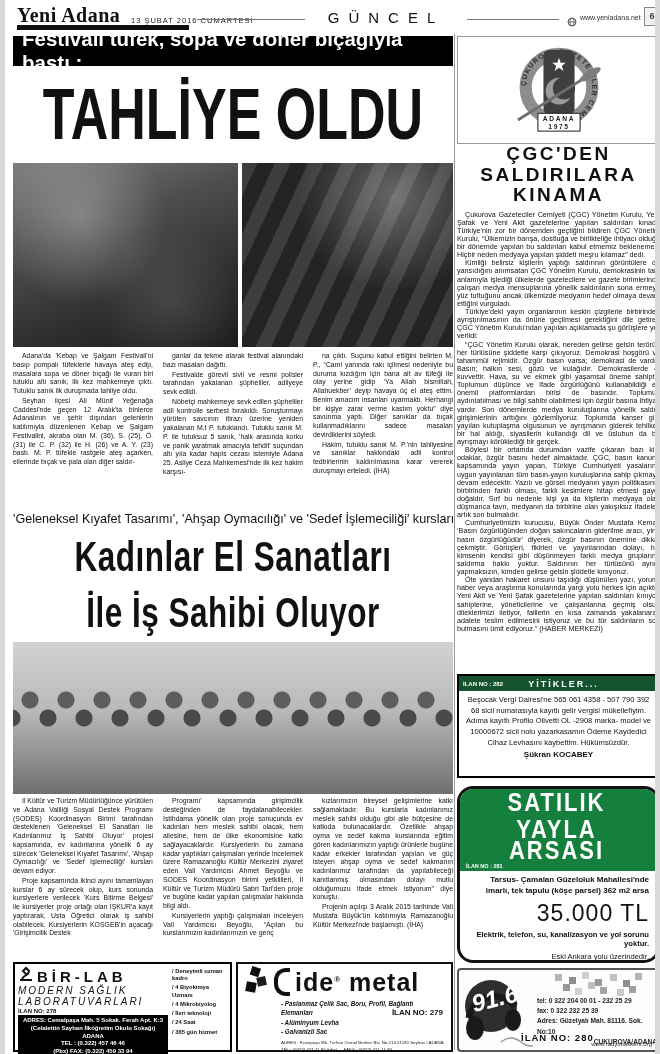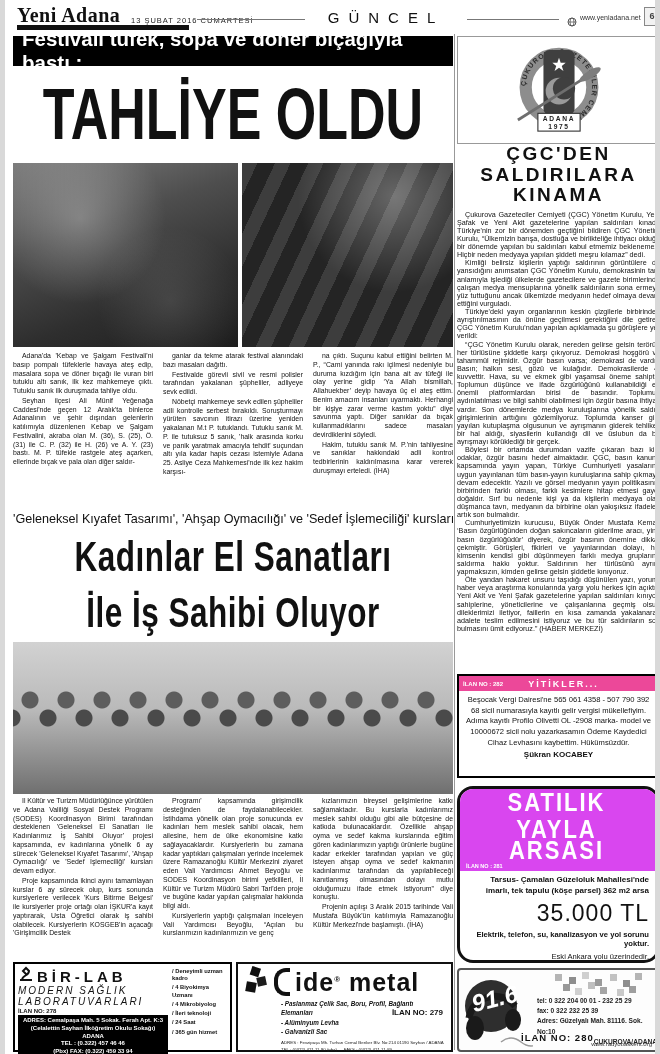--- a/index.html
+++ b/index.html
@@ -74,28 +74,28 @@
   .ide-contact{font-size:4.4px;color:#222;line-height:1.55;margin:3px 0 0 38px;}
 
   
   .cgc{position:absolute;left:452px;top:36px;width:203px;height:634px;overflow:hidden;}
   .cgc-logo{height:106px;border:1px solid #999;display:flex;align-items:center;justify-content:center;}
   .cgc-head{text-align:center;font-weight:bold;font-size:19px;line-height:20.5px;letter-spacing:2.5px;}
   .cgc-body{margin-top:5px;font-size:7.2px;line-height:1.13;text-align:justify;overflow:hidden;height:446px;}
   .cgc-body p{margin:0;text-indent:8px;}
 
   .yitikler{position:absolute;left:452px;top:674px;width:203px;height:104px;border:2px solid #000;box-sizing:border-box;}
-  .yit-head{background:#ec4899;color:#fff;height:15px;display:flex;align-items:center;padding:0 4px;}
+  .yit-head{background:#14532d;color:#fff;height:15px;display:flex;align-items:center;padding:0 4px;}
   .yit-ilan{font-size:6px;font-weight:bold;}
   .yit-title{flex:1;text-align:center;font-size:9px;font-weight:bold;letter-spacing:2px;margin-right:30px;}
   .yit-body{padding:4px 6px 0 6px;font-size:7.6px;line-height:1.4;text-align:center;}
   .yit-sig{margin-top:2px;font-weight:bold;font-size:8px;text-align:center;}
 
   .satilik{position:absolute;left:452px;top:786px;width:203px;height:177px;border:3px solid #111;border-radius:16px;box-sizing:border-box;overflow:hidden;}
-  .sat-head{background:#d946ef;color:#fff;padding:4px 10px 2px 6px;}
+  .sat-head{background:#15803d;color:#fff;padding:4px 10px 2px 6px;}
   .sat-title{text-align:center;font-weight:bold;font-size:22px;line-height:23px;letter-spacing:2px;transform:scaleY(1.15);}
   .sat-ilan{font-size:5.5px;font-weight:bold;margin-top:1px;}
   .sat-body{padding:4px 8px;text-align:right;}
   .sat-desc{font-size:8px;font-weight:bold;line-height:1.35;}
   .sat-price{font-size:23px;margin:3px 0;letter-spacing:1px;}
   .sat-info1{font-size:7.6px;font-weight:bold;}
   .sat-info2{font-size:7.6px;margin-top:4px;}
   .sat-contact{font-size:15px;font-weight:bold;margin-top:4px;}
 
   .radyo{position:absolute;left:452px;top:968px;width:203px;height:84px;border:2px solid #555;border-radius:4px;box-sizing:border-box;background:#fdfdfd;overflow:hidden;}

